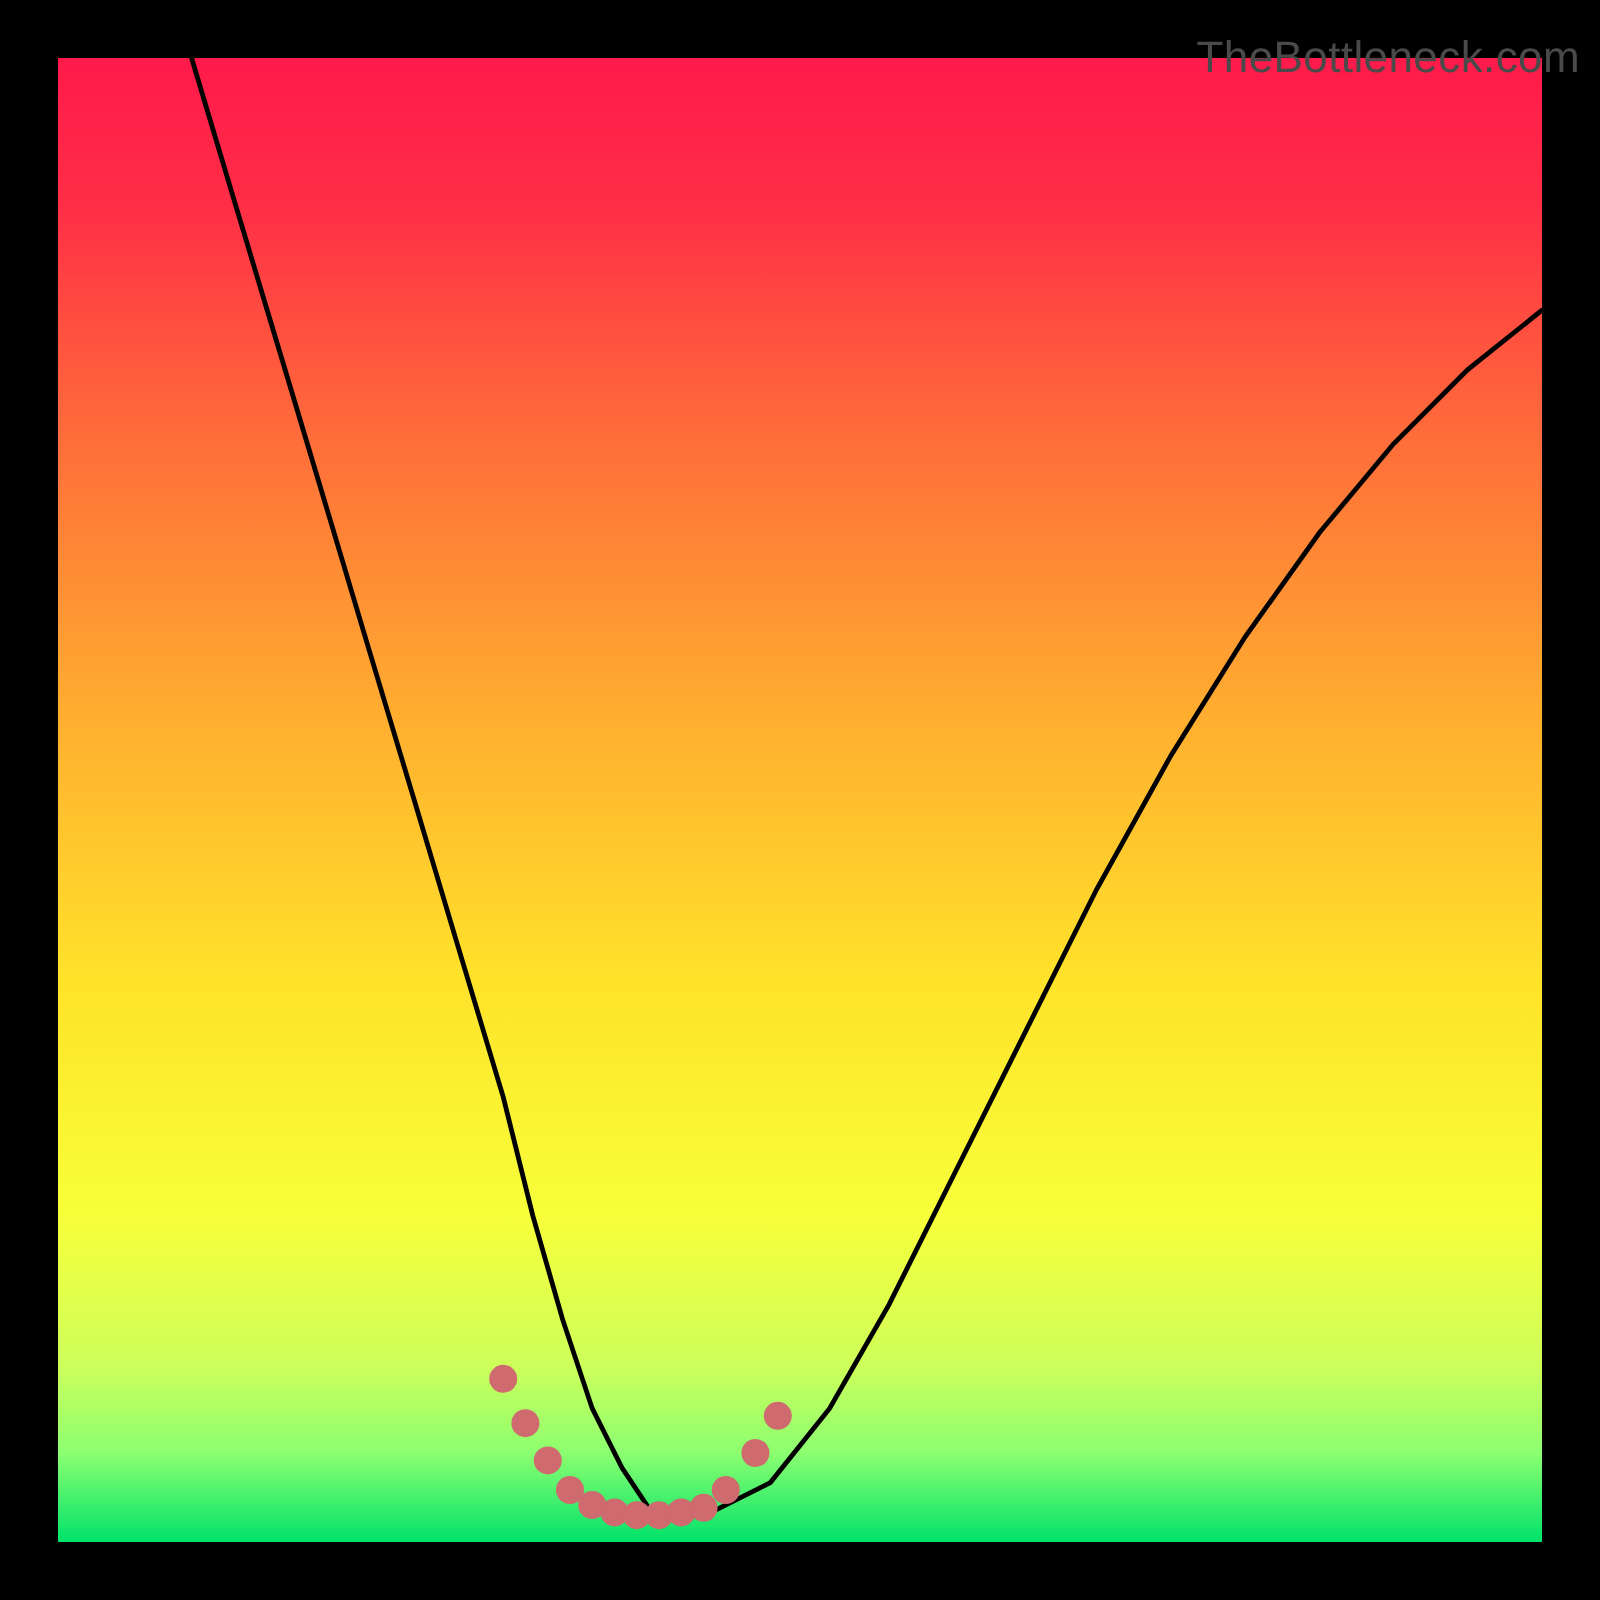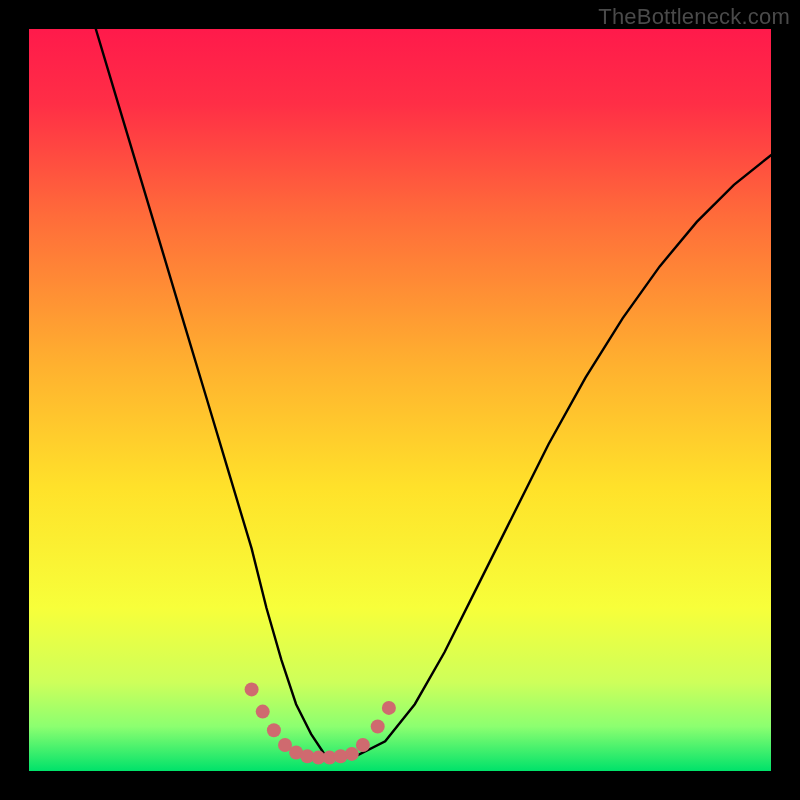--- a/index.html
+++ b/index.html
@@ -12,21 +12,21 @@
     overflow: hidden;
   }
   .frame {
     position: relative;
     width: 800px;
     height: 800px;
     background: #000;
   }
   .watermark {
     position: absolute;
-    top: 4px;
+    top: 16px;
     right: 10px;
     color: #4a4a4a;
     font-size: 22px;
     font-weight: 500;
     letter-spacing: 0.2px;
     z-index: 10;
   }
   .plot {
     position: absolute;
     left: 29px;

